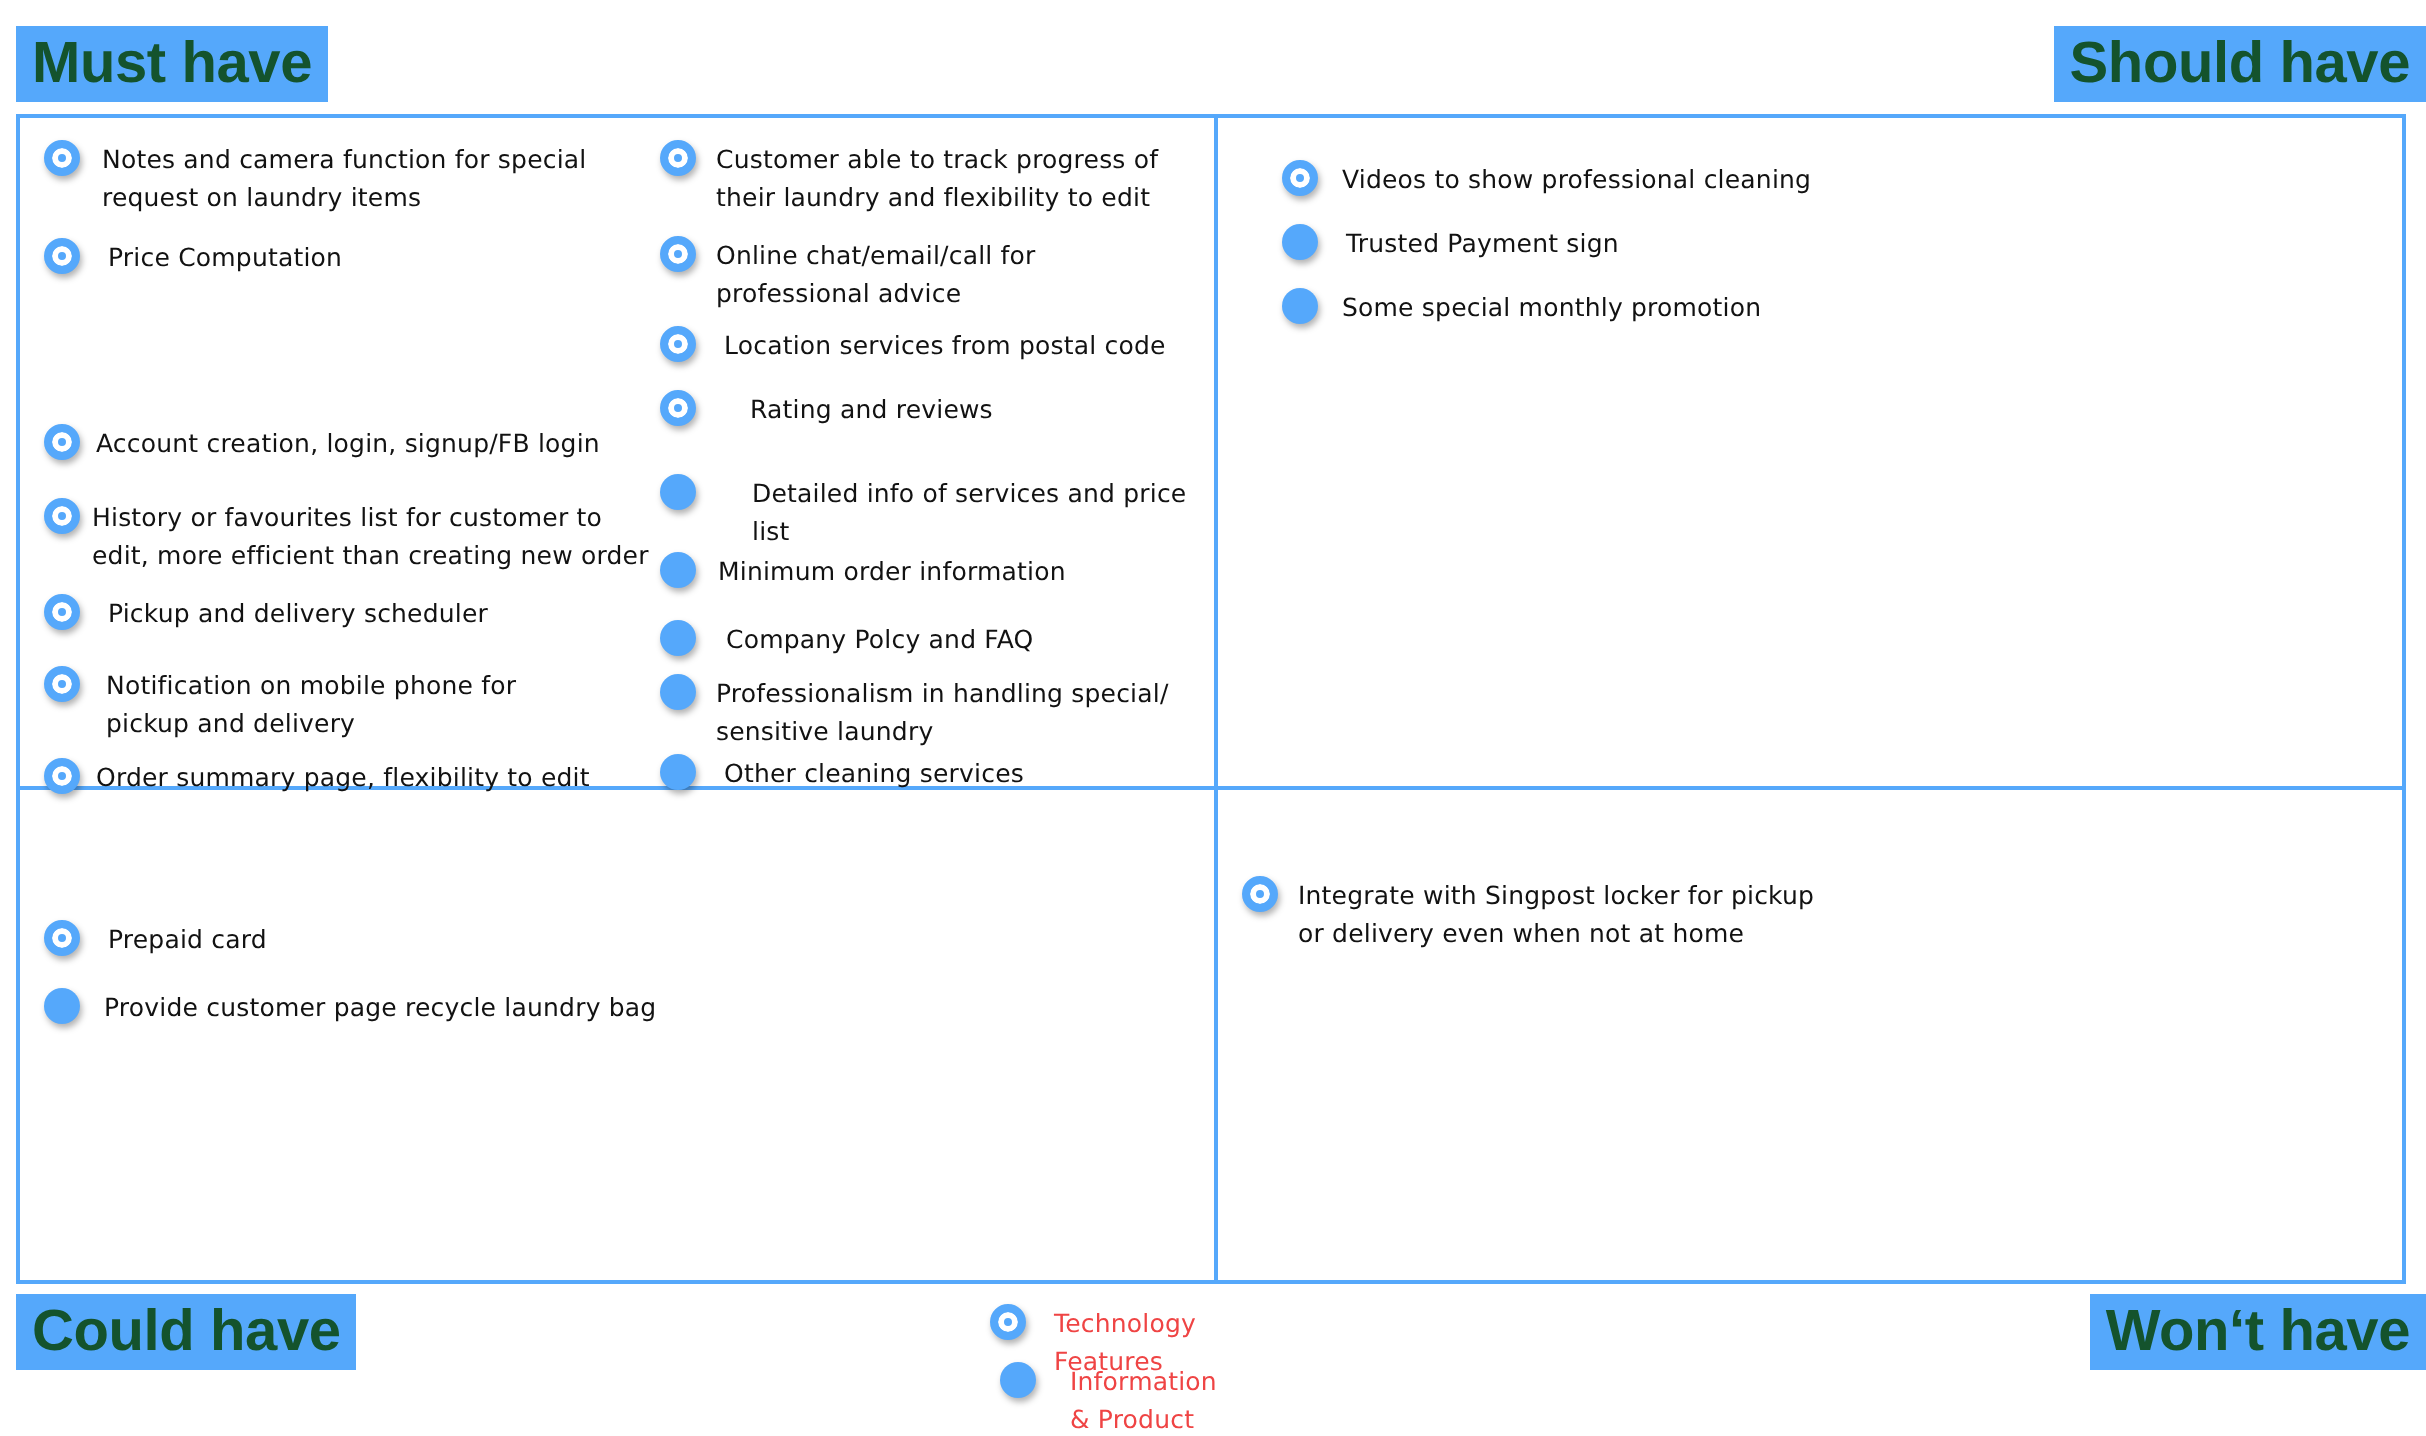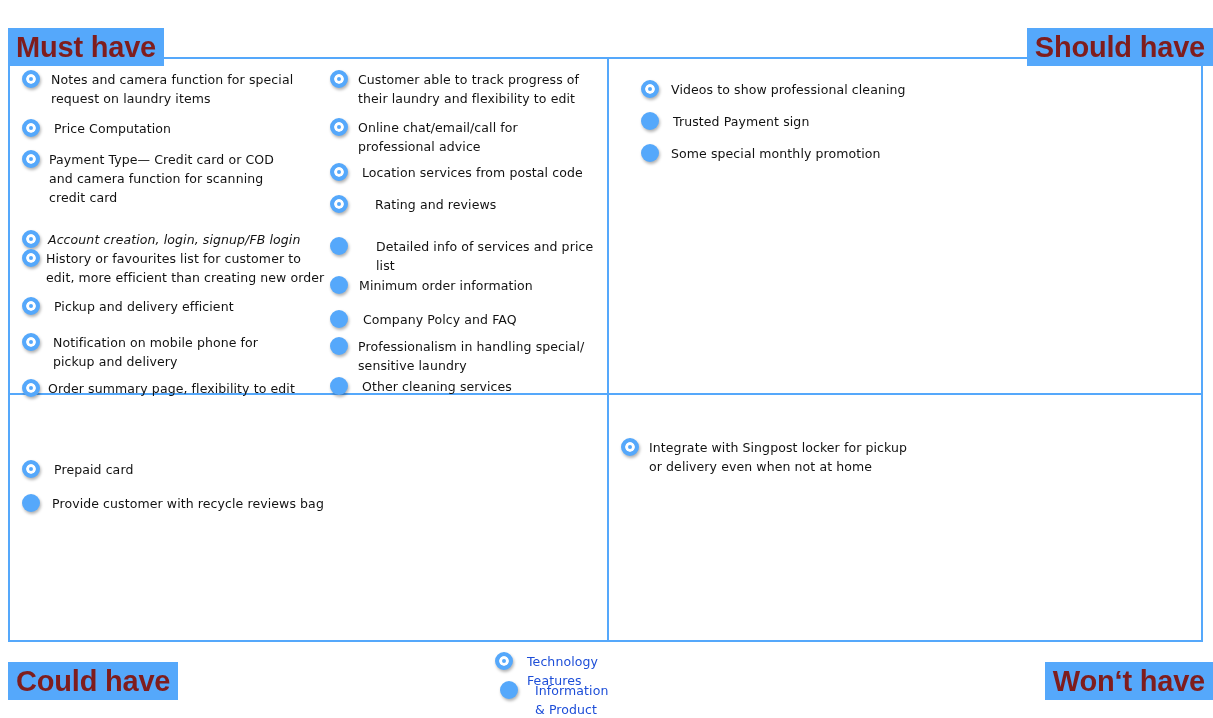--- a/index.html
+++ b/index.html
@@ -13,30 +13,29 @@
     position: relative;
     overflow: hidden;
     font-family: "DejaVu Sans", sans-serif;
     -webkit-font-smoothing: antialiased;
   }
 
   
   .corner-label {
     position: absolute;
     background: #55a8fb;
-    color: #7f1d1d;
+    color: #14532d;
     font-family: "Liberation Sans", sans-serif;
     font-size: 29px;
     font-weight: 600;
     letter-spacing: -0.2px;
     line-height: 38px;
     padding: 0 8px;
     white-space: nowrap;
     box-sizing: border-box;
-    margin-top: 15px;
   }
   #label-must    { left: 8px;  top: 13px;  }
   #label-should  { right: 0px; top: 13px; text-align: center;  }
   #label-could   { left: 8px;  top: 647px; }
   #label-wont    { right: 0px; top: 647px; }
 
   
   .matrix {
     position: absolute;
     left: 8px;
@@ -113,21 +112,21 @@
     position: absolute;
     display: flex;
     align-items: flex-start;
   }
   #legend-row-0 { left: 0px;  top: 0px;  }
   #legend-row-1 { left: 0px;  top: 32px; }
   .legend-text {
     font-family: "DejaVu Sans", sans-serif;
     font-size: 12.5px;
     line-height: 19px;
-    color: #1d4ed8;
+    color: #ef4444;
     letter-spacing: 0.1px;
   }
 </style>
 </head>
 <body>
 
 <div class="corner-label" id="label-must">Must have</div>
 <div class="corner-label" id="label-should">Should have</div>
 <div class="corner-label" id="label-could">Could have</div>
 <div class="corner-label" id="label-wont">Won‘t have</div>
@@ -139,38 +138,32 @@
   <div class="quadrant" id="quad-must">
       <div class="item" style="left: 12px; top: 11px;">
         <span class="bullet tech" style="margin-right: 11px;"></span>
         <span class="item-text">Notes and camera function for special
 request on laundry items</span>
       </div>
       <div class="item" style="left: 12px; top: 60px;">
         <span class="bullet tech" style="margin-right: 14px;"></span>
         <span class="item-text">Price Computation</span>
       </div>
-      <div class="item" style="left: 12px; top: 91px;">
-        <span class="bullet tech" style="margin-right: 9px;"></span>
-        <span class="item-text">Payment Type— Credit card or COD
-and camera function for scanning
-credit card</span>
-      </div>
-      <div class="item" style="left: 12px; top: 171px; font-style: italic;">
+      <div class="item" style="left: 12px; top: 153px;">
         <span class="bullet tech" style="margin-right: 8px;"></span>
         <span class="item-text">Account creation, login, signup/FB login</span>
       </div>
       <div class="item" style="left: 12px; top: 190px;">
         <span class="bullet tech" style="margin-right: 6px;"></span>
         <span class="item-text">History or favourites list for customer to
 edit, more efficient than creating new order</span>
       </div>
       <div class="item" style="left: 12px; top: 238px;">
         <span class="bullet tech" style="margin-right: 14px;"></span>
-        <span class="item-text">Pickup and delivery efficient</span>
+        <span class="item-text">Pickup and delivery scheduler</span>
       </div>
       <div class="item" style="left: 12px; top: 274px;">
         <span class="bullet tech" style="margin-right: 13px;"></span>
         <span class="item-text">Notification on mobile phone for
 pickup and delivery</span>
       </div>
       <div class="item" style="left: 12px; top: 320px;">
         <span class="bullet tech" style="margin-right: 8px;"></span>
         <span class="item-text">Order summary page, flexibility to edit</span>
       </div>
@@ -233,21 +226,21 @@
       </div>
     </div>
 
   <div class="quadrant" id="quad-could">
       <div class="item" style="left: 12px; top: 65px;">
         <span class="bullet tech" style="margin-right: 14px;"></span>
         <span class="item-text">Prepaid card</span>
       </div>
       <div class="item" style="left: 12px; top: 99px;">
         <span class="bullet info" style="margin-right: 12px;"></span>
-        <span class="item-text">Provide customer with recycle reviews bag</span>
+        <span class="item-text">Provide customer page recycle laundry bag</span>
       </div>
     </div>
 
   <div class="quadrant" id="quad-wont">
       <div class="item" style="left: 12px; top: 43px;">
         <span class="bullet tech" style="margin-right: 10px;"></span>
         <span class="item-text">Integrate with Singpost locker for pickup
 or delivery even when not at home</span>
       </div>
     </div>

